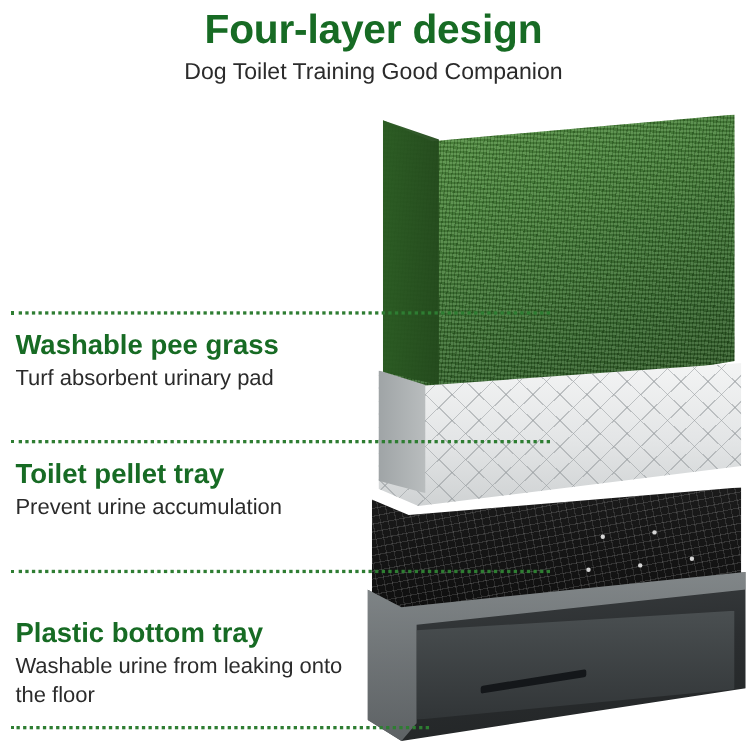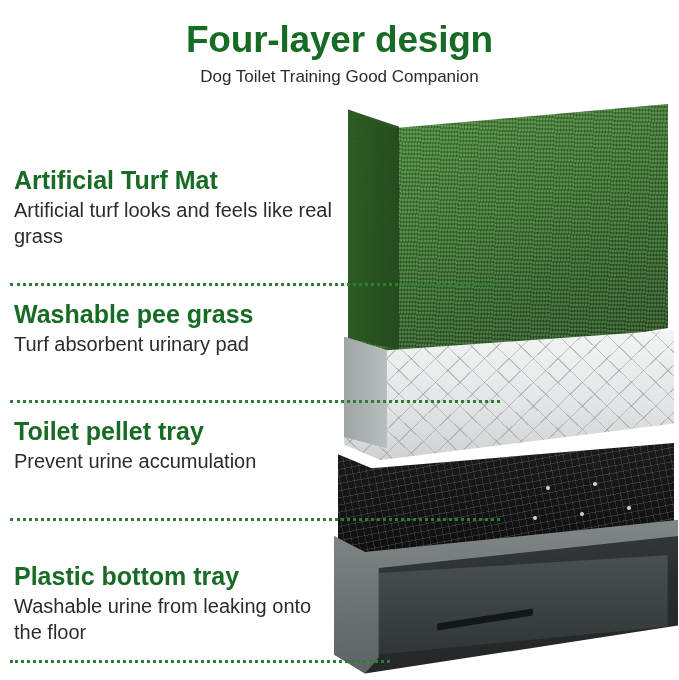--- a/index.html
+++ b/index.html
@@ -7,28 +7,28 @@
   body {
     width: 679px; height: 680px;
     background: #ffffff;
     font-family: "Liberation Sans", sans-serif;
     position: relative;
     overflow: hidden;
   }
   #stage { position:relative; width:679px; height:680px; background:#fff; }
 
   
-  .header { position:absolute; top:0; left:0; width:679px; text-align:center;margin-top:13px; }
+  .header { position:absolute; top:0; left:0; width:679px; text-align:center; }
   .title {
     font-size: 37px; font-weight: bold; color:#176B24;
     letter-spacing:-0.2px; margin-top:8px; line-height:1.05;
     font-family: "Liberation Sans", sans-serif;
   }
   .subtitle {
-    font-size: 17px; color:#2B2B2B; margin-top:7px;
+    font-size: 21px; color:#2B2B2B; margin-top:7px;
     font-family: "Liberation Sans", sans-serif;
   }
 
   
   .block { position:absolute; left:14px; }
   .block .head {
     font-size: 25px; font-weight: bold; color:#176B24;
     line-height:1.12; margin:0 0 4px 0;
   }
   .block .desc {
@@ -153,24 +153,20 @@
     <div class="bottom-rim"></div>
     <div class="bottom-inner"></div>
     <div class="bottom-slot"></div>
   </div>
 
   <div class="header">
     <div class="title">Four-layer design</div>
     <div class="subtitle">Dog Toilet Training Good Companion</div>
   </div>
 
-  <div class="block" style="top:166px; width:330px;">
-    <p class="head">Artificial Turf Mat</p>
-    <p class="desc">Artificial turf looks and feels like real grass</p>
-  </div>
 
   <div class="block" style="top:300px; width:330px;">
     <p class="head">Washable pee grass</p>
     <p class="desc">Turf absorbent urinary pad</p>
   </div>
 
   <div class="block" style="top:417px; width:330px;">
     <p class="head">Toilet pellet tray</p>
     <p class="desc">Prevent urine accumulation</p>
   </div>

